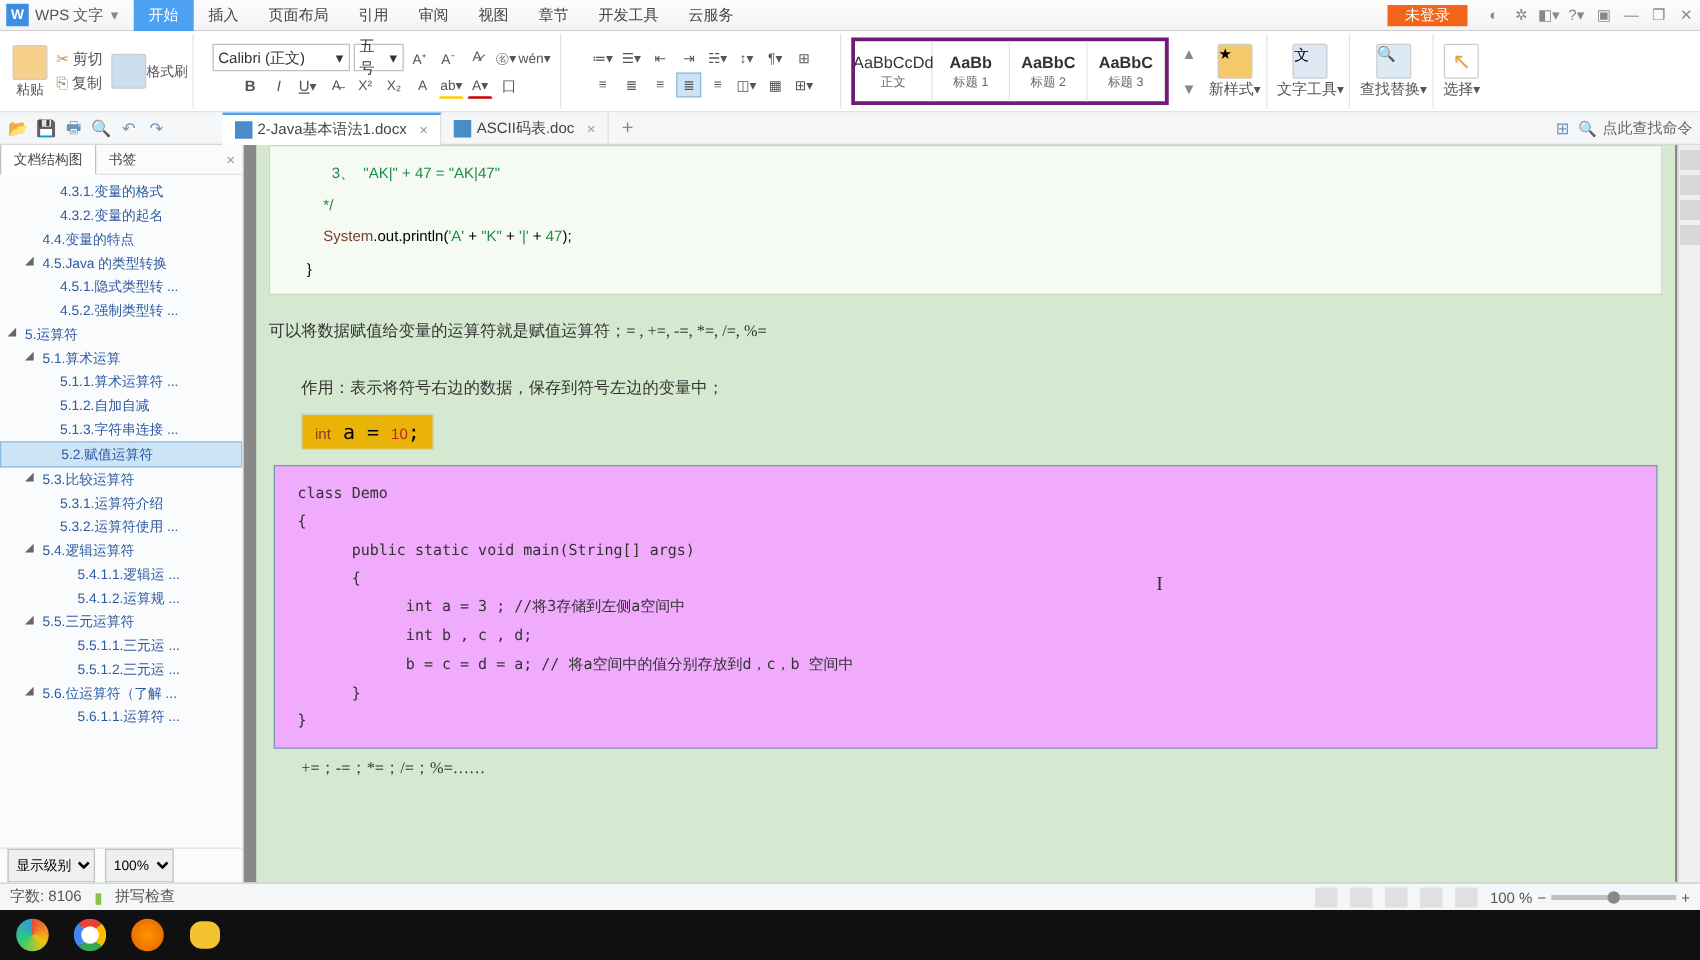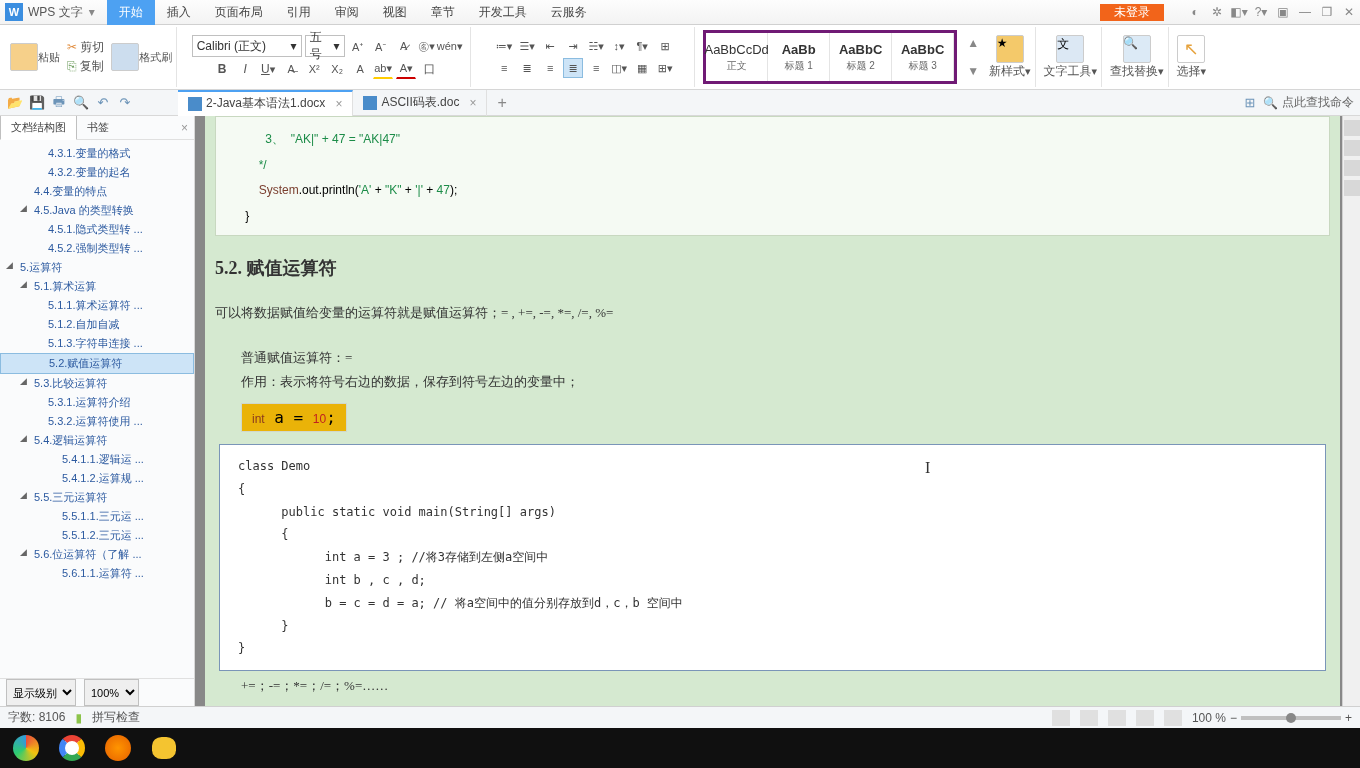--- a/index.html
+++ b/index.html
@@ -5,21 +5,21 @@
 *{margin:0;padding:0;box-sizing:border-box;font-family:"Microsoft YaHei",sans-serif;font-size:12px}
 body{width:1360px;height:768px;overflow:hidden;background:#fff;display:flex;flex-direction:column}
 .titlebar{height:25px;background:linear-gradient(#fdfdfd,#f3f3f3);display:flex;align-items:center;border-bottom:1px solid #d0d0d0}
 .titlebar .logo{width:18px;height:18px;background:#3b8ee0;margin:0 5px;display:flex;align-items:center;justify-content:center;color:#fff;font-weight:bold;font-size:11px}
 .titlebar .app{color:#555;margin-right:6px}
 .titlebar .drop{color:#888;margin-right:12px}
 .titlebar .menus{display:flex;gap:0}
 .titlebar .menu{padding:4px 12px;color:#444;cursor:pointer}
 .titlebar .menu.active{background:#4da1f2;color:#fff}
 .titlebar .spacer{flex:1}
-.titlebar .login{background:#f2641a;color:#fff;padding:0 14px;margin-right:20px}
+.titlebar .login{background:#f2641a;color:#fff;padding:0 14px;margin-right:10px}
 .titlebar .wicon{width:22px;height:22px;display:flex;align-items:center;justify-content:center;color:#888;cursor:pointer}
 .ribbon{height:65px;background:#fff;border-bottom:1px solid #d6d6d6;display:flex;align-items:center;padding:0 6px;gap:4px}
 .rgroup{display:flex;flex-direction:column;align-items:center;gap:2px;padding:0 4px;border-right:1px solid #e4e4e4;height:60px;justify-content:center}
 .rgroup.noborder{border-right:none}
 .ricon{width:20px;height:20px;background:#e8e8e8;border:1px solid #ccc;border-radius:2px}
 .ricon.big{width:28px;height:28px}
 .rlabel{font-size:11px;color:#555}
 .rrow{display:flex;gap:3px;align-items:center}
 .fontbox{border:1px solid #c0c0c0;background:#fff;height:22px;padding:0 4px;display:flex;align-items:center;font-size:11px;color:#333}
 .fontname{width:110px}
@@ -64,21 +64,21 @@
 .codebox1 .num{color:#1c8c48}
 .codebox1 .str{color:#1c8c48}
 .codebox1 .cmt{color:#1c8c48}
 .codebox1 .sys{color:#7a3e2e}
 .h2{font-size:18px;font-weight:bold;color:#333;margin:18px 0 24px 0;font-family:"SimSun",serif}
 .p{font-size:13px;color:#333;margin:6px 0;font-family:"SimSun",serif}
 .p.ind{margin-left:26px}
 .inline-code{background:#eab308;border:1px solid #d0d8cc;padding:4px 10px;font-family:Consolas,monospace;font-size:16px;display:inline-block;margin:6px 0 6px 26px}
 .inline-code .kw{color:#8b3a1e}
 .inline-code .num2{color:#c02020}
-.codebox2{background:#ffffff;border:1px solid #7a95b8;margin:6px 4px;padding:10px 18px;font-family:"SimSun",monospace;font-size:12px;line-height:1.9;color:#333;white-space:pre}
+.codebox2{background:#f0abfc;border:1px solid #7a95b8;margin:6px 4px;padding:10px 18px;font-family:"SimSun",monospace;font-size:12px;line-height:1.9;color:#333;white-space:pre}
 .vscroll{position:absolute;right:2px;top:0;bottom:0;width:16px;background:#ececec}
 .vscroll .thumb{position:absolute;left:2px;right:2px;top:210px;height:40px;background:#bcbcbc;border-radius:2px}
 .rside{position:absolute;right:0;top:0;width:18px;height:100%;background:#f0f0f0;border-left:1px solid #d0d0d0}
 .rside .ic{width:16px;height:16px;margin:4px auto;background:#d8d8d8}
 .statusbar{height:22px;background:#f4f6f8;border-top:1px solid #d0d0d0;display:flex;align-items:center;padding:0 8px;gap:10px;color:#555;font-size:11px}
 .statusbar .spacer{flex:1}
 .sicon{width:18px;height:16px;background:#e0e0e0;cursor:pointer}
 .zoom{display:flex;align-items:center;gap:4px}
 .slider{width:100px;height:4px;background:#c0c0c0;position:relative}
 .slider .knob{position:absolute;width:10px;height:10px;background:#888;border-radius:50%;top:-3px;left:45px}
@@ -113,21 +113,21 @@
   <div class="wicon">?▾</div>
   <div class="wicon">▣</div>
   <div class="wicon">—</div>
   <div class="wicon">❐</div>
   <div class="wicon">✕</div>
 </div>
 
 <div class="ribbon">
   <div class="rgroup">
     <div class="rrow">
-      <div style="display:flex;flex-direction:row;align-items:center">
+      <div style="display:flex;flex-direction:column;align-items:center">
         <div class="ricon big" style="background:#f6d08a"></div>
         <span class="rlabel">粘贴</span>
       </div>
       <div style="display:flex;flex-direction:column;gap:2px;margin-left:4px">
         <span class="rlabel"><span style="color:#e08a3a">✂</span> <span>剪切</span></span>
         <span class="rlabel"><span style="color:#6a9a5a">⎘</span> <span>复制</span></span>
       </div>
       <div style="display:flex;align-items:center;margin-left:4px">
         <div class="ricon big" style="background:#cde"></div>
         <span class="rlabel">格式刷</span>
@@ -303,24 +303,22 @@
   </div>
 
   <div class="docarea">
     <div class="page">
       <div class="content">
         <div class="codebox1"><span class="cmt">          3、  "AK|" + 47 = "AK|47"</span>
 <span class="cmt">        */</span>
 <span><span class="sys">        System</span>.out.println(<span class="str">'A'</span> + <span class="str">"K"</span> + <span class="str">'|'</span> + <span class="num">47</span>);</span>
 <span>    }</span></div>
 
-        <div class="h2">5.2. 赋值运算符</div>
         <div class="p">可以将数据赋值给变量的运算符就是赋值运算符；= , +=, -=, *=, /=, %=</div>
         <br>
-        <div class="p ind">普通赋值运算符：=</div>
         <div class="p ind">作用：表示将符号右边的数据，保存到符号左边的变量中；</div>
         <div class="inline-code"><span class="kw">int</span> a = <span class="num2">10</span>;</div>
         <div class="codebox2">class Demo
 {
       public static void main(String[] args)
       {
             int a = 3 ; //将3存储到左侧a空间中
             int b , c , d;
             b = c = d = a; // 将a空间中的值分别存放到d，c，b 空间中
       }

